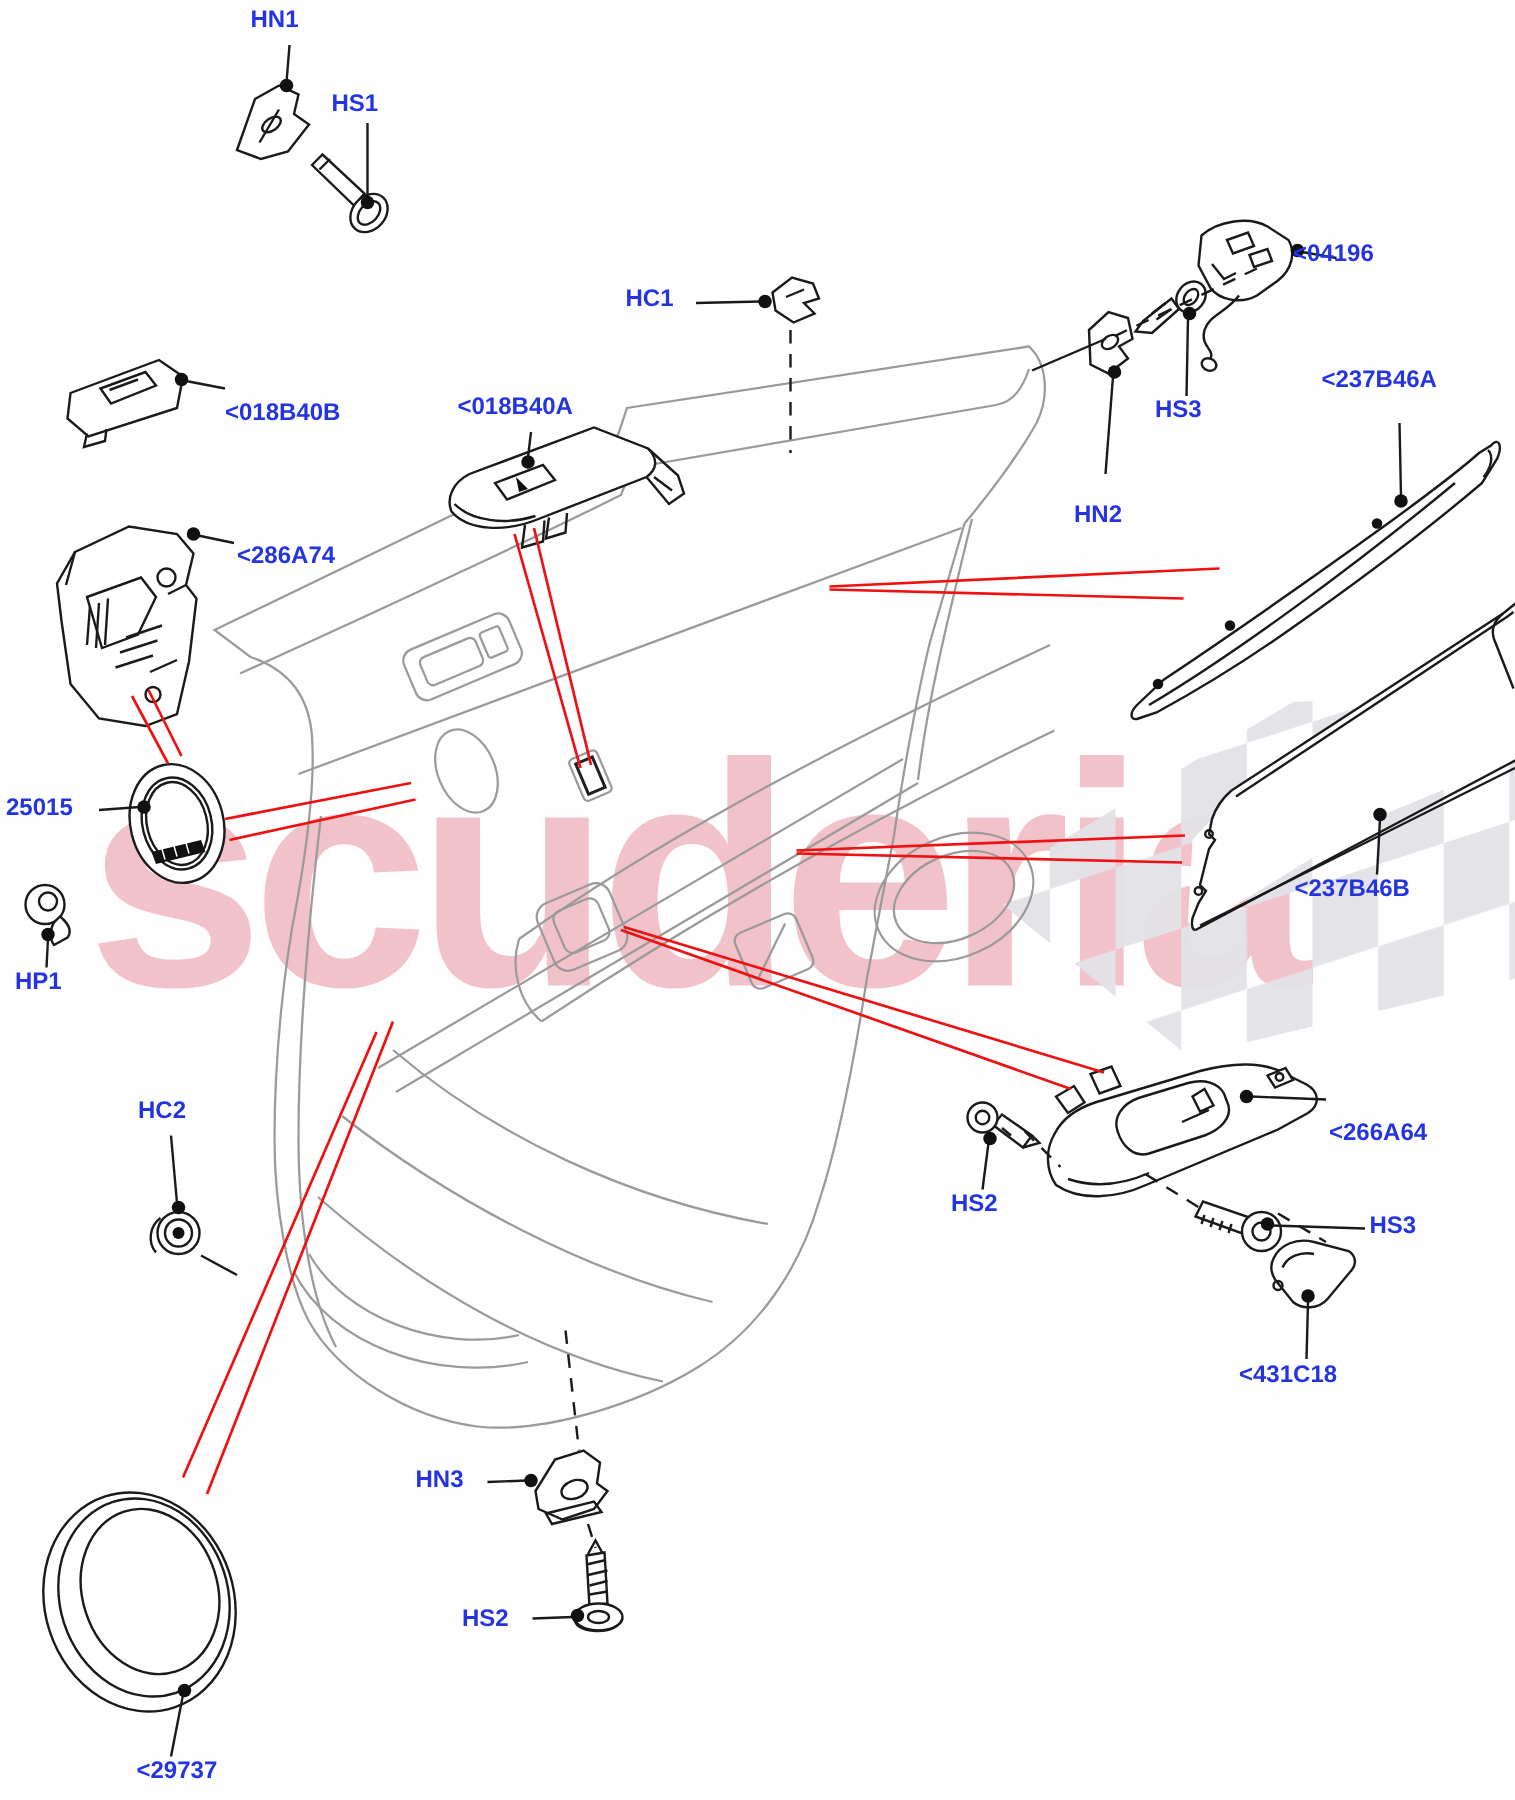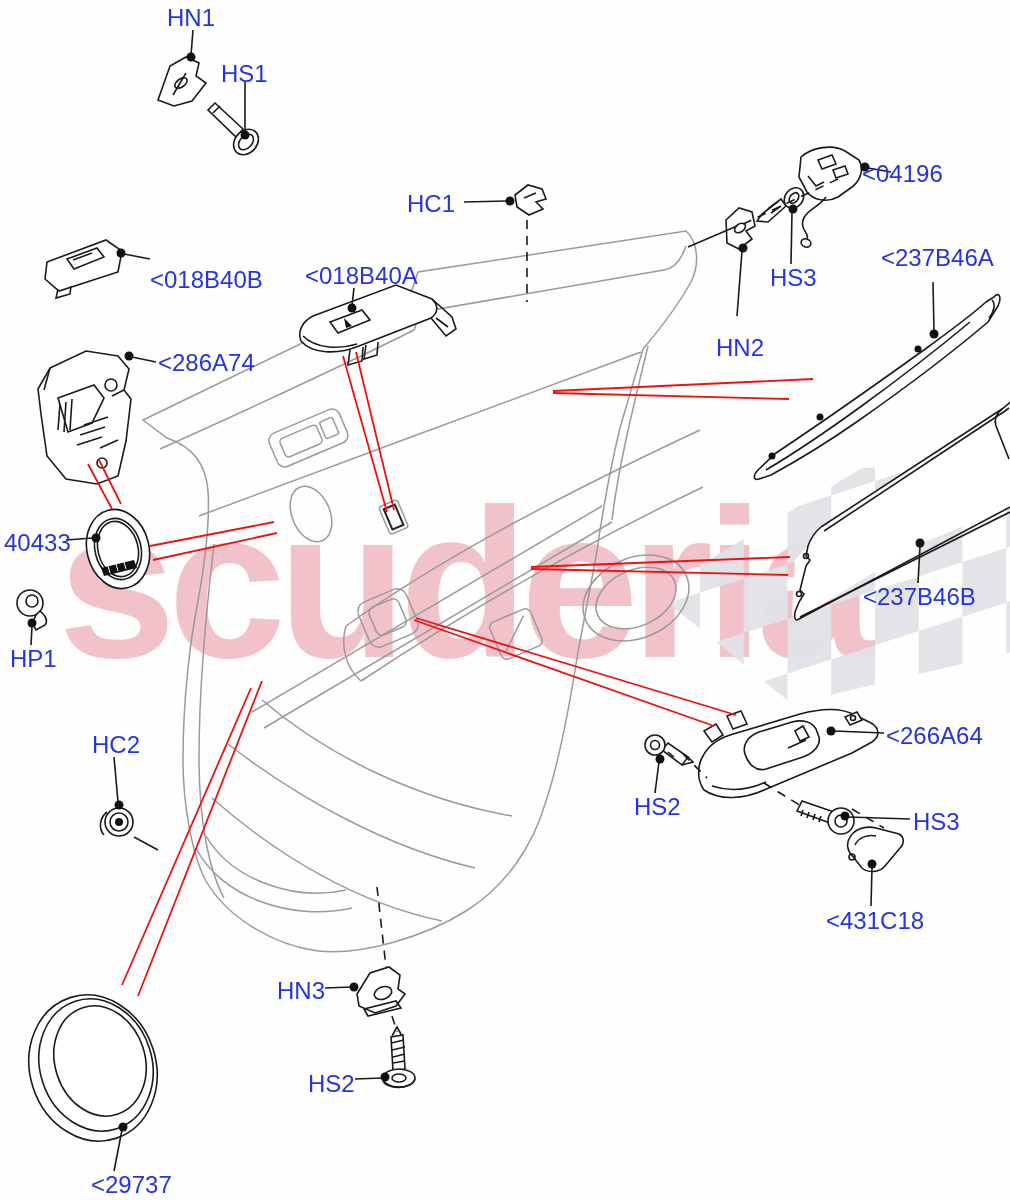--- a/index.html
+++ b/index.html
@@ -3,21 +3,21 @@
 <meta charset="utf-8">
 <style>
   html,body{margin:0;padding:0;background:#fff;}
   #stage{position:relative;width:1010px;height:1200px;background:#fffefe;overflow:hidden;
          font-family:"Liberation Sans",sans-serif;}
   .wm-brand{position:absolute;left:58px;top:478px;font-size:212px;font-weight:700;
             letter-spacing:-8px;color:#f2c2ca;line-height:1;white-space:nowrap;z-index:1;user-select:none;}
   .wm-sub{position:absolute;left:128px;top:638px;font-size:56px;font-weight:700;
           letter-spacing:36px;word-spacing:40px;color:#d9d9d9;line-height:1;white-space:nowrap;z-index:1;user-select:none;}
   svg.art{position:absolute;left:0;top:0;z-index:2;}
-  .plabel{position:absolute;z-index:3;font-size:24px;font-weight:400;color:#2334e0;
+  .plabel{position:absolute;z-index:3;font-size:16px;font-weight:700;color:#2334e0;
           line-height:1;white-space:nowrap;cursor:pointer;}
   .gray{stroke:#9a9a9a;stroke-width:1.5;fill:none;}
   .blk{stroke:#1a1a1a;stroke-width:1.6;fill:none;}
   .blkf{stroke:#1a1a1a;stroke-width:1.6;fill:#ffffff;}
   .red{stroke:#ee1111;stroke-width:1.8;fill:none;}
   .dash{stroke:#1a1a1a;stroke-width:1.6;fill:none;stroke-dasharray:9 7;}
   .dot{fill:#111;stroke:none;}
 </style>
 </head>
 <body>
@@ -276,33 +276,33 @@
         <circle class="dot" cx="354" cy="987" r="4.5"></circle>
       <path class="blk" d="M355 1079 L382 1078"></path>
         <circle class="dot" cx="385" cy="1077" r="4.5"></circle>
       <path class="blk" d="M114 1171 L122 1130"></path>
         <circle class="dot" cx="123" cy="1127" r="4.5"></circle>
     </g>
   </svg>
 
   <div class="plabel" style="left:167px;top:6px">HN1</div>
   <div class="plabel" style="left:221px;top:62px">HS1</div>
-  <div class="plabel" style="left:407px;top:192px">HC1</div>
+  <div class="plabel" style="left:417px;top:192px">HC1</div>
   <div class="plabel" style="left:862px;top:162px">&lt;04196</div>
   <div class="plabel" style="left:770px;top:266px">HS3</div>
   <div class="plabel" style="left:716px;top:336px">HN2</div>
   <div class="plabel" style="left:881px;top:246px">&lt;237B46A</div>
   <div class="plabel" style="left:150px;top:268px">&lt;018B40B</div>
   <div class="plabel" style="left:305px;top:264px">&lt;018B40A</div>
-  <div class="plabel" style="left:158px;top:351px">&lt;286A74</div>
-  <div class="plabel" style="left:4px;top:531px">40433</div>
+  <div class="plabel" style="left:158px;top:363px">&lt;286A74</div>
+  <div class="plabel" style="left:4px;top:531px">25015</div>
   <div class="plabel" style="left:10px;top:647px">HP1</div>
   <div class="plabel" style="left:863px;top:585px">&lt;237B46B</div>
   <div class="plabel" style="left:92px;top:733px">HC2</div>
-  <div class="plabel" style="left:886px;top:724px">&lt;266A64</div>
+  <div class="plabel" style="left:886px;top:748px">&lt;266A64</div>
   <div class="plabel" style="left:634px;top:795px">HS2</div>
   <div class="plabel" style="left:913px;top:810px">HS3</div>
   <div class="plabel" style="left:826px;top:909px">&lt;431C18</div>
   <div class="plabel" style="left:277px;top:979px">HN3</div>
   <div class="plabel" style="left:308px;top:1072px">HS2</div>
   <div class="plabel" style="left:91px;top:1173px">&lt;29737</div>
 
 </div>
 
 </body></html>

